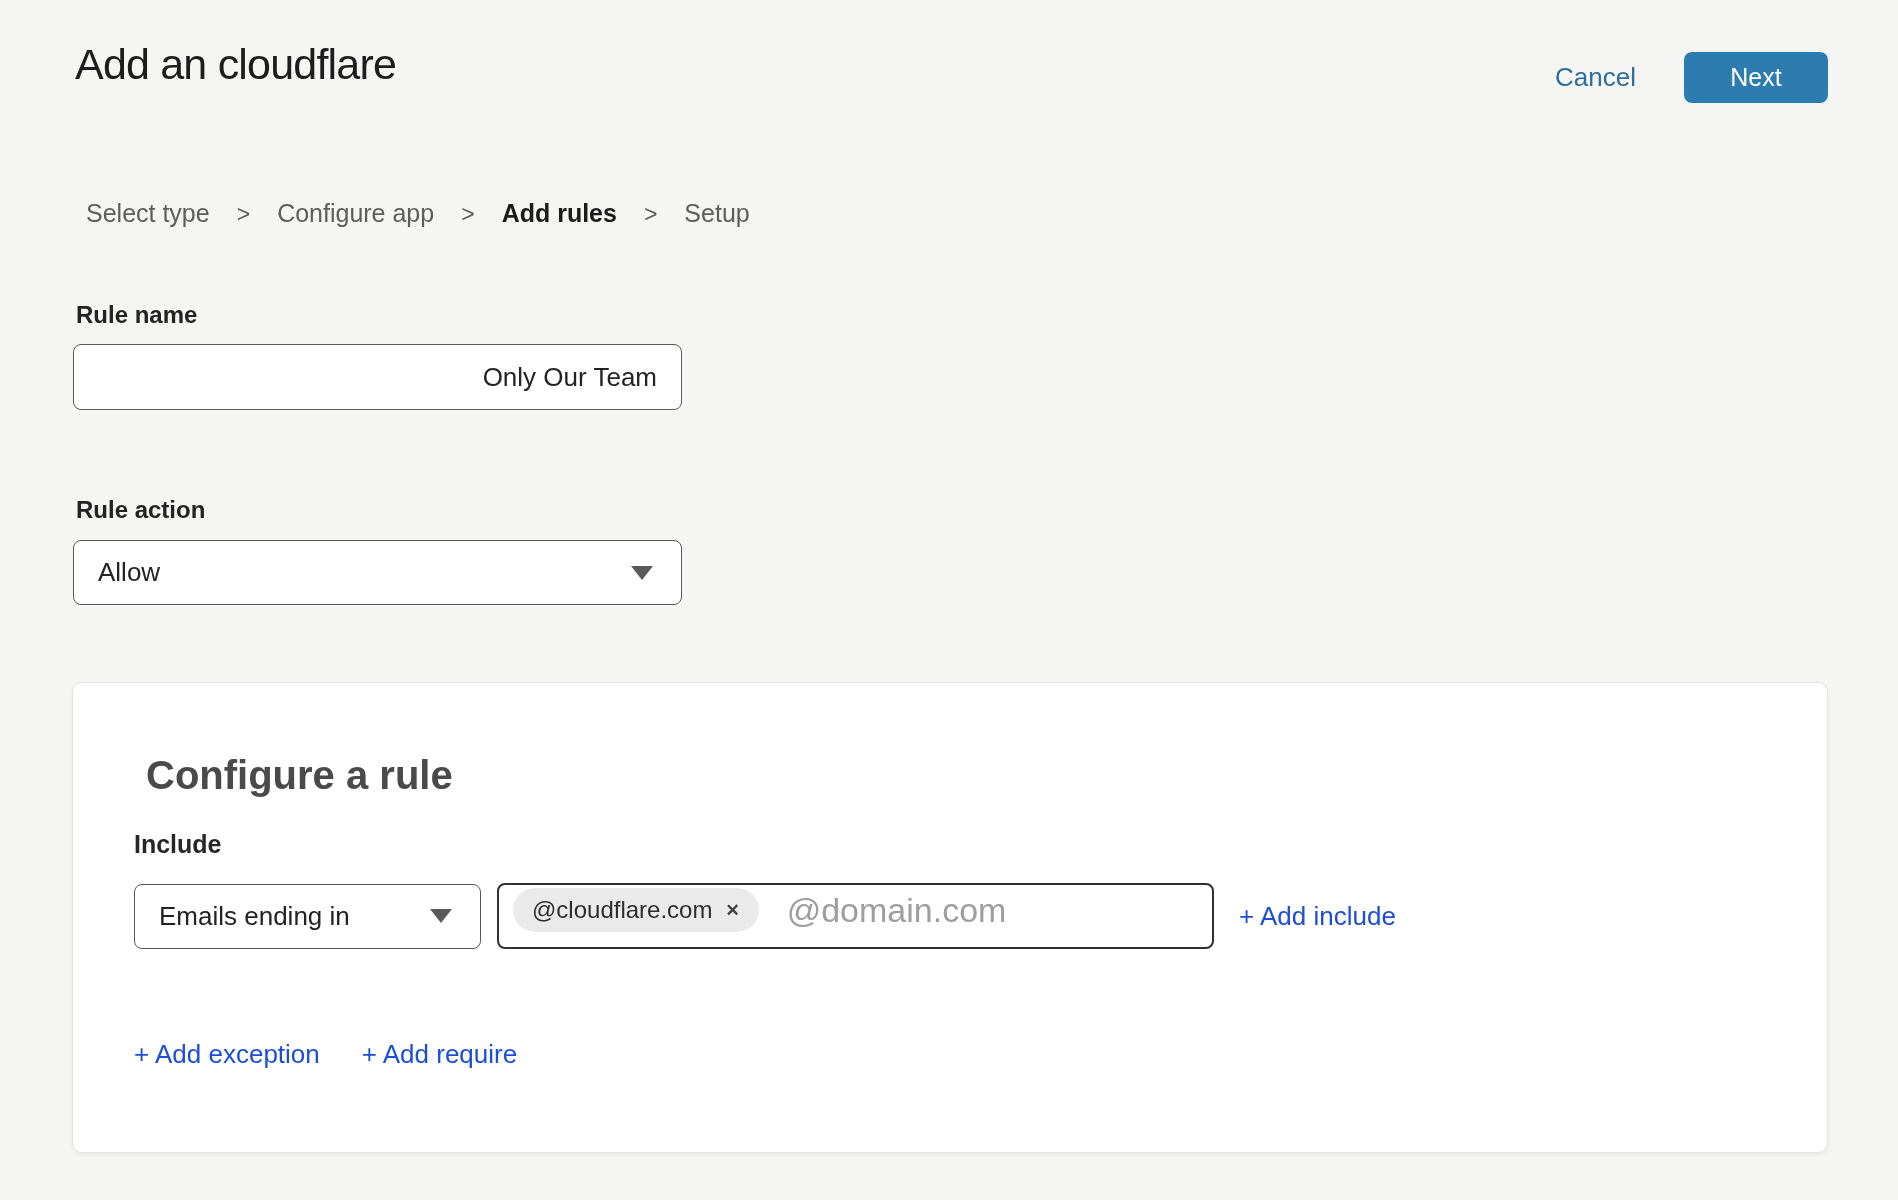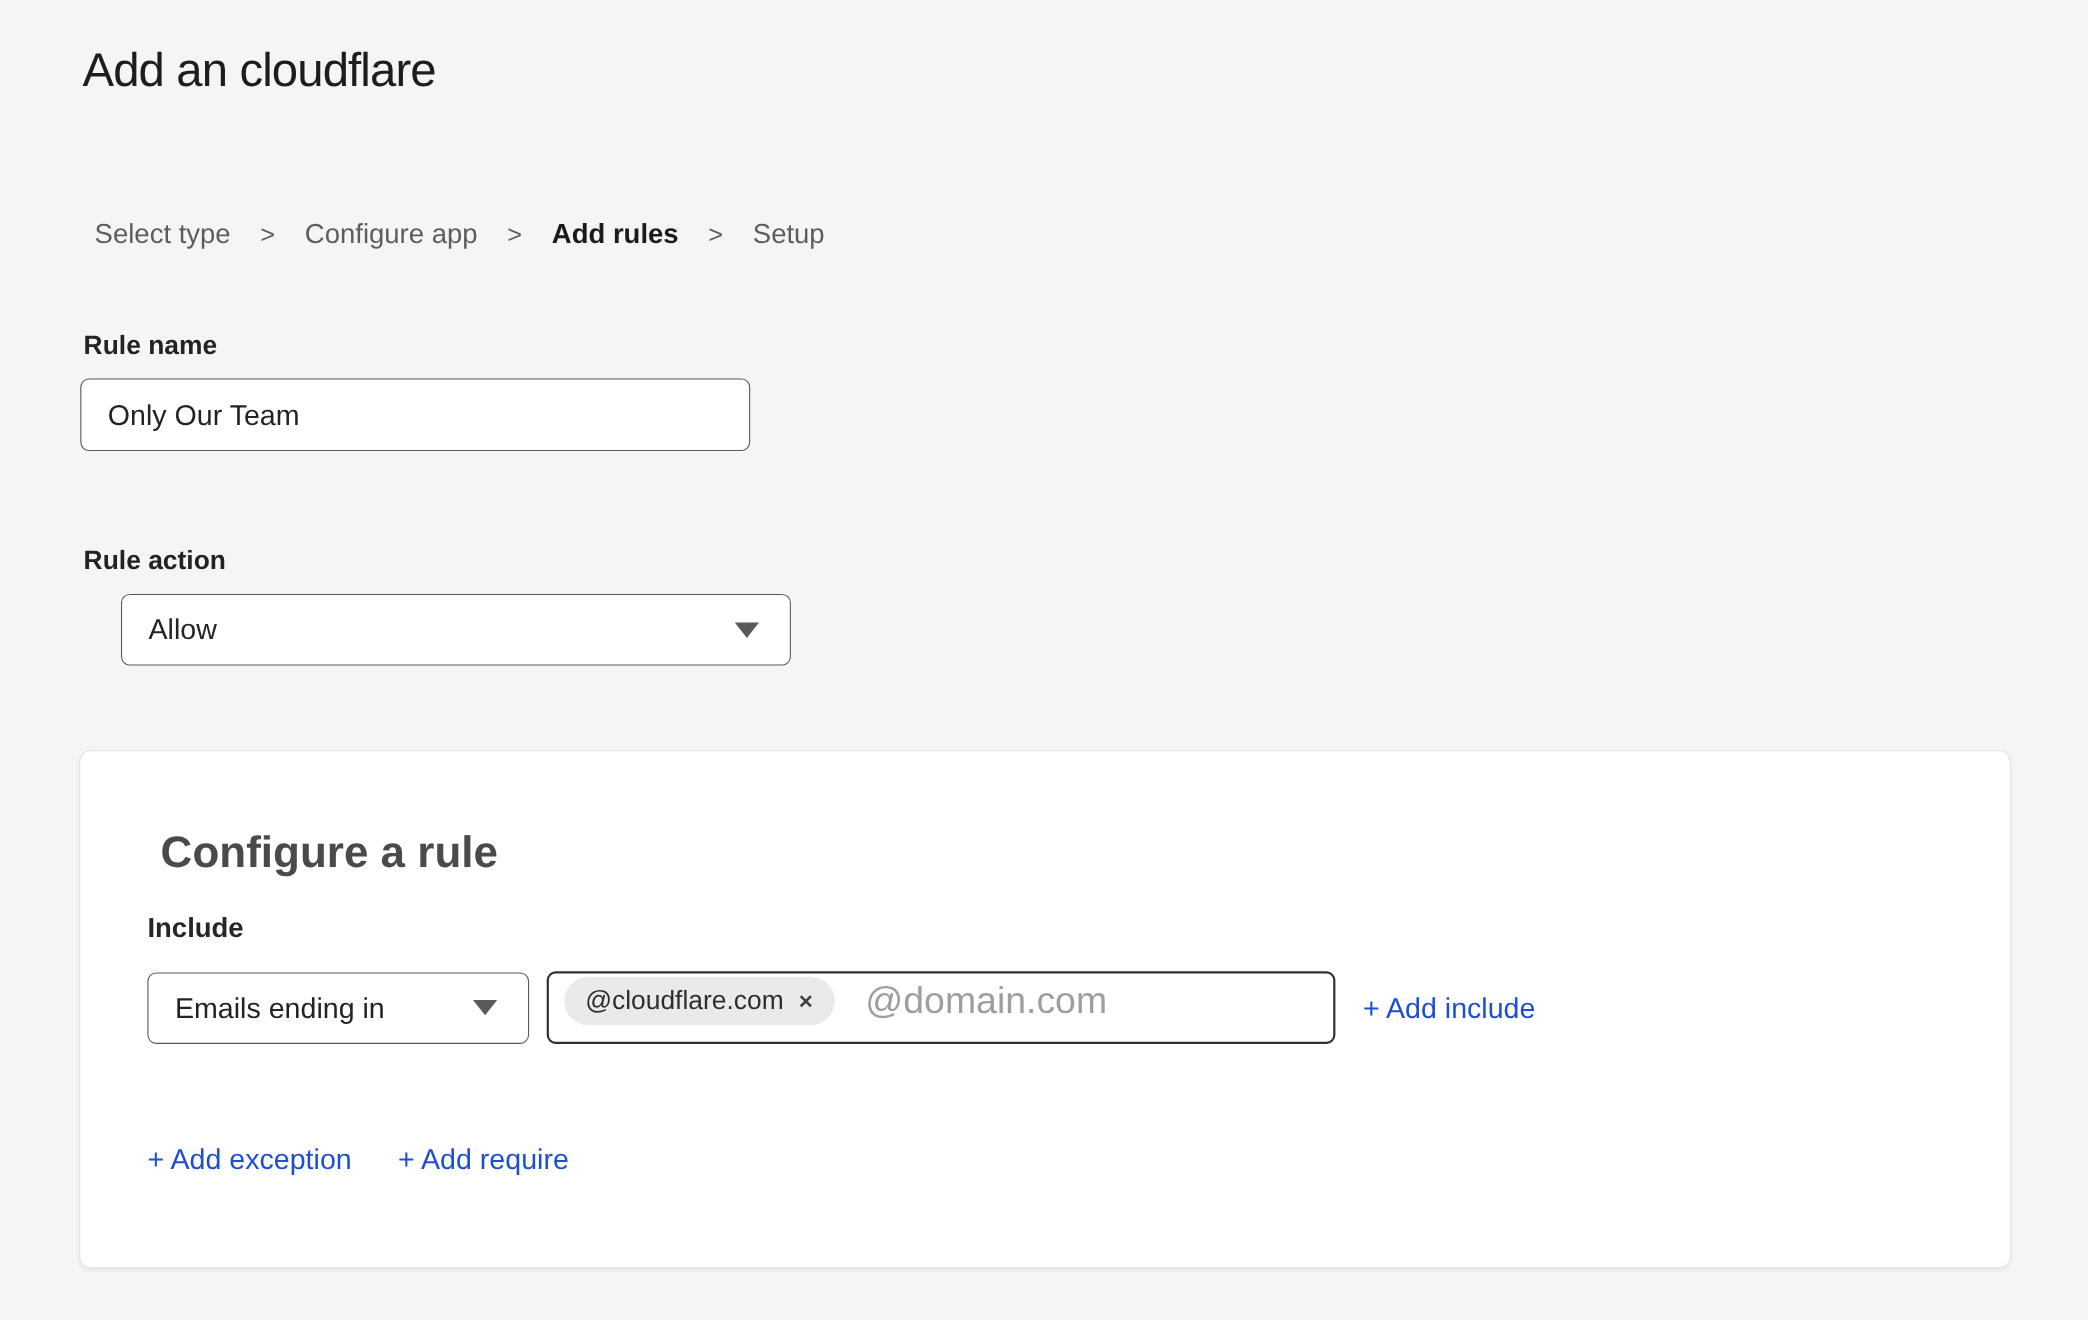--- a/index.html
+++ b/index.html
@@ -51,32 +51,33 @@
   .rule-name-label { top: 301px; }
   .rule-action-label { top: 496px; }
 
   .text-input {
     position: absolute; left: 73px; top: 344px;
     width: 609px; height: 66px;
     border: 1.5px solid #595959; border-radius: 8px;
     background: #ffffff; padding: 0 24px;
     font-size: 26px; font-family: inherit; color: #232323;
     outline: none;
+    text-align: right;
   }
 
   .select-box {
     background: #ffffff;
     border: 1.5px solid #595959; border-radius: 8px;
     display: flex; align-items: center; justify-content: space-between;
     padding: 0 28px 0 24px; font-size: 26px; color: #232323;
     cursor: pointer;
   }
   .rule-action-select {
     position: absolute; left: 73px; top: 540px;
-    width: 609px; height: 65px; margin-left: 37px;
+    width: 609px; height: 65px;
   }
   .caret {
     width: 0; height: 0;
     border-left: 11px solid transparent;
     border-right: 11px solid transparent;
     border-top: 14px solid #5a5a5a;
   }
 
   
   .rule-card {
@@ -133,20 +134,24 @@
     display: flex; gap: 42px;
   }
 </style>
 </head>
 <body>
 
 <div class="page">
 
   <h1 class="page-title">Add an cloudflare</h1>
 
+  <div class="header-actions">
+    <a class="cancel-link">Cancel</a>
+    <button class="next-btn">Next</button>
+  </div>
 
   <nav class="breadcrumb">
     <span class="crumb">Select type</span>
     <span class="sep">&gt;</span>
     <span class="crumb">Configure app</span>
     <span class="sep">&gt;</span>
     <span class="crumb active">Add rules</span>
     <span class="sep">&gt;</span>
     <span class="crumb">Setup</span>
   </nav>

